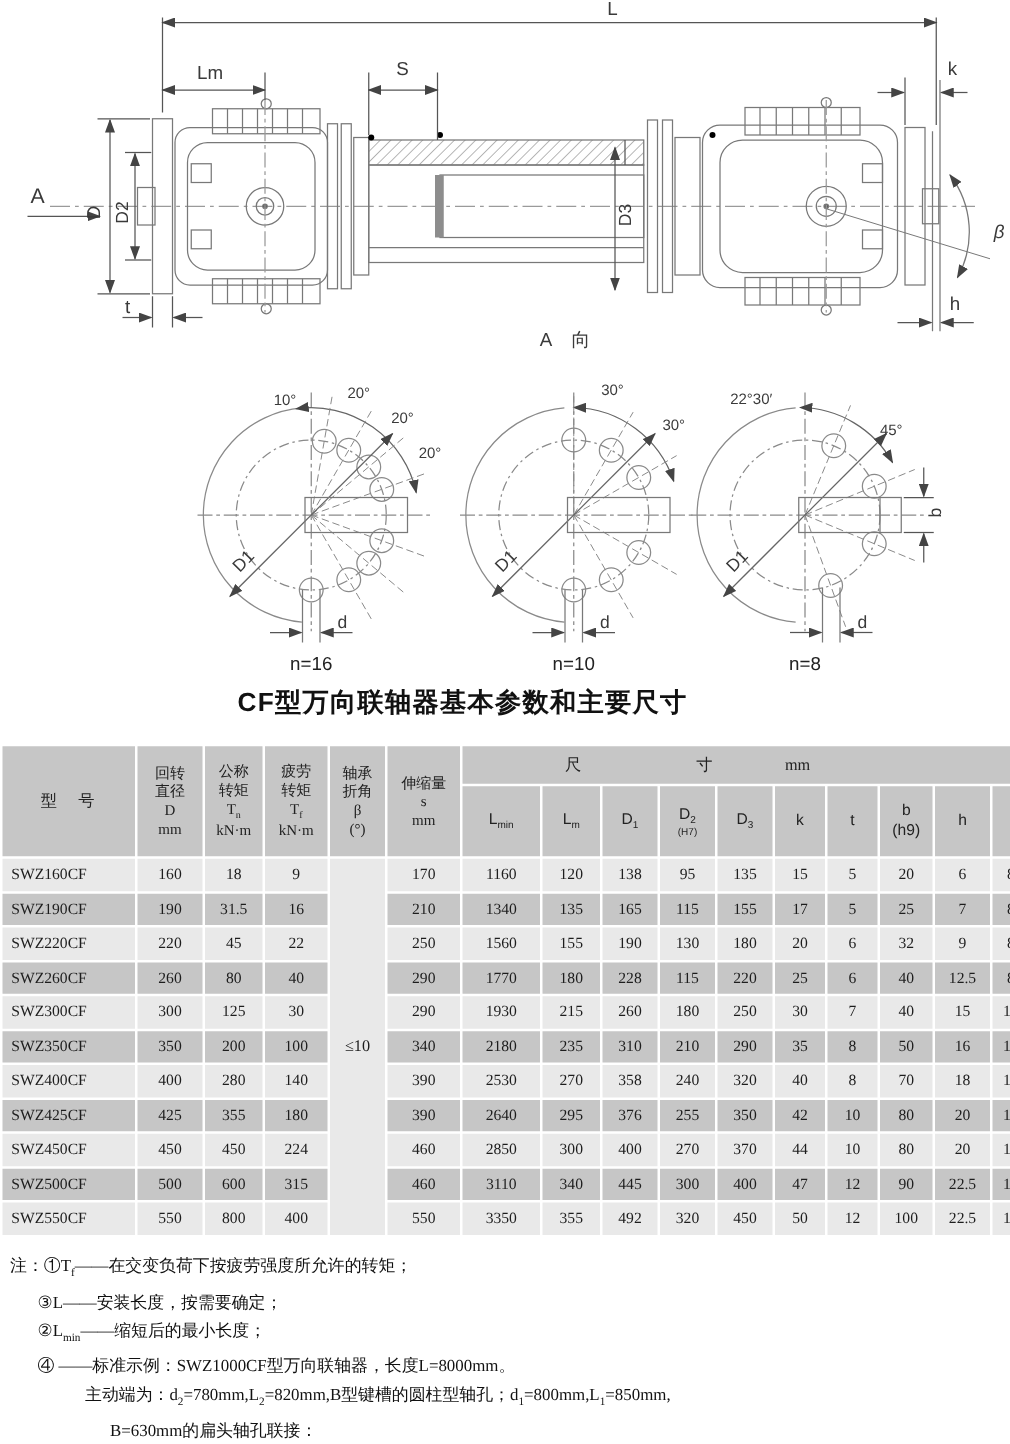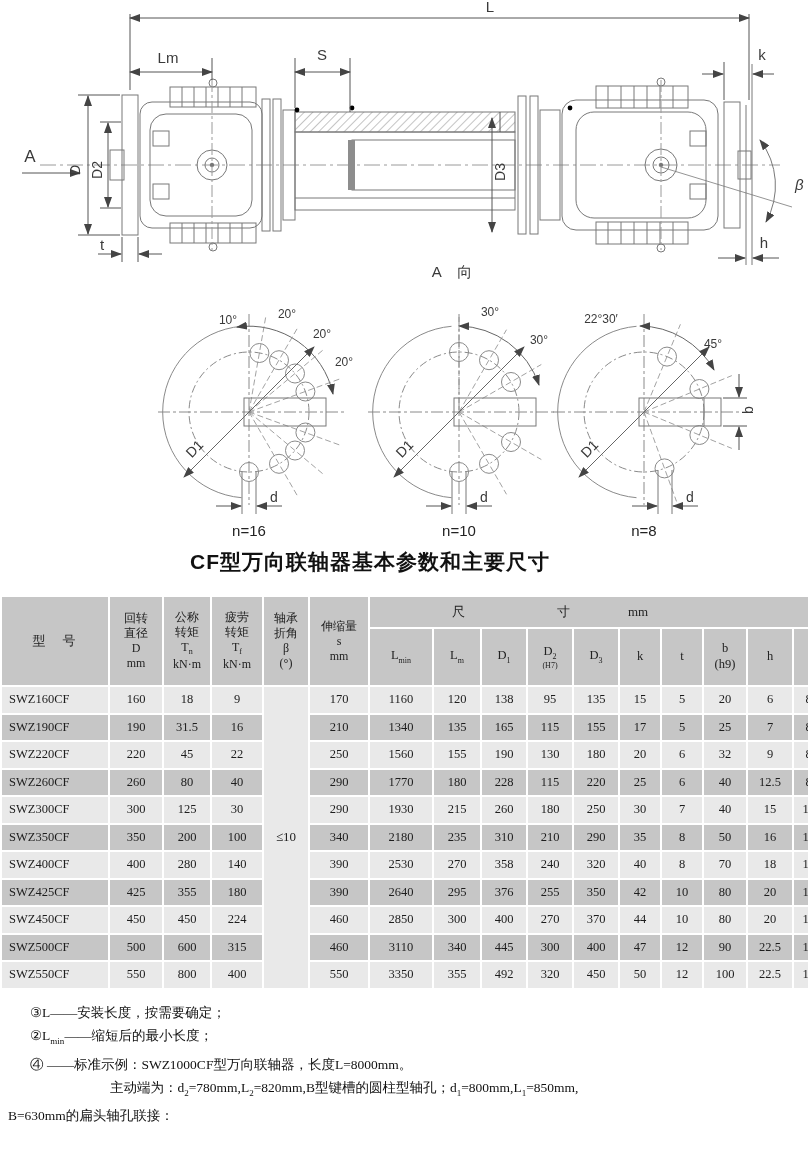--- a/index.html
+++ b/index.html
@@ -16,32 +16,32 @@
   table{width:808px;table-layout:fixed;border-collapse:separate;border-spacing:2px;}
   th,td{text-align:center;vertical-align:middle;padding:0;overflow:hidden;}
   thead th{background:#c6c6c6;font-weight:normal;font-size:12px;line-height:1.25;color:#222;}
   th .hsym,th .hunit{font-family:"Liberation Serif","DejaVu Serif",serif;font-size:12px;}
   th .hsym sub{font-size:8px;}
   th .sm{font-size:8px;line-height:1;}
   .c-model{font-size:13px;letter-spacing:2px;}
   .c-size{height:30px;}
   .sg{display:flex;justify-content:center;align-items:center;transform:translateX(-55px);font-size:13px;}
   .sg .s1{margin-right:92px;} .sg .su{margin-left:58px;font-family:"Liberation Serif","DejaVu Serif",serif;}
-  .c-sub{height:56px;font-family:Liberation Serif, serif;font-size:12.5px;}
+  .c-sub{height:56px;font-family:Liberation Sans, sans-serif;font-size:12.5px;}
   .c-sub sub{font-size:8px;}
   tbody td{font-family:"Liberation Serif","DejaVu Serif",serif;font-size:12.5px;height:25.5px;color:#1d1d1d;}
   tbody tr:nth-child(odd) td{background:#e9e9e9;}
   tbody tr:nth-child(even) td{background:#c6c6c6;}
   tbody td.c-m{text-align:left;padding-left:7px;font-size:12.5px;margin-left:20px;}
   tbody td.beta{background:#fafafa;font-size:13px;}
   .notes{position:absolute;left:8px;top:1001px;width:792px;
          font-family:"Liberation Serif","DejaVu Serif",serif;font-size:13.5px;color:#111;line-height:23px;}
   .notes sub{font-size:9px;}
   .nl2{margin-left:22px;}
-  .nl5{margin-left:102px;} .nl6{}
+  .nl5{margin-left:60px;} .nl6{margin-left:80px;}
   .cap{font-size:15px;fill:#222;}
 </style>
 </head>
 <body>
 
 <div class="page">
 
   <svg class="drawing" width="808" height="300" viewBox="0 0 808 300">
     <defs>
       <pattern id="hatch" width="6" height="6" patternUnits="userSpaceOnUse" patternTransform="rotate(45)">
@@ -559,20 +559,21 @@
             <td>12</td>
             <td>100</td>
             <td>22.5</td>
             <td>16-31</td>
           </tr>
         </tbody>
     </table>
   </div>
 
   <div class="notes">
+    <div>注：①T<sub>f</sub>——在交变负荷下按疲劳强度所允许的转矩；</div>
     <div class="nl2">③L——安装长度，按需要确定；</div>
     <div class="nl2">②L<sub>min</sub>——缩短后的最小长度；</div>
     <div class="nl2">④ ——标准示例：SWZ1000CF型万向联轴器，长度L=8000mm。</div>
     <div class="nl5">主动端为：d<sub>2</sub>=780mm,L<sub>2</sub>=820mm,B型键槽的圆柱型轴孔；d<sub>1</sub>=800mm,L<sub>1</sub>=850mm,</div>
     <div class="nl6">B=630mm的扁头轴孔联接：</div>
 
   </div>
 
 </div>
 

